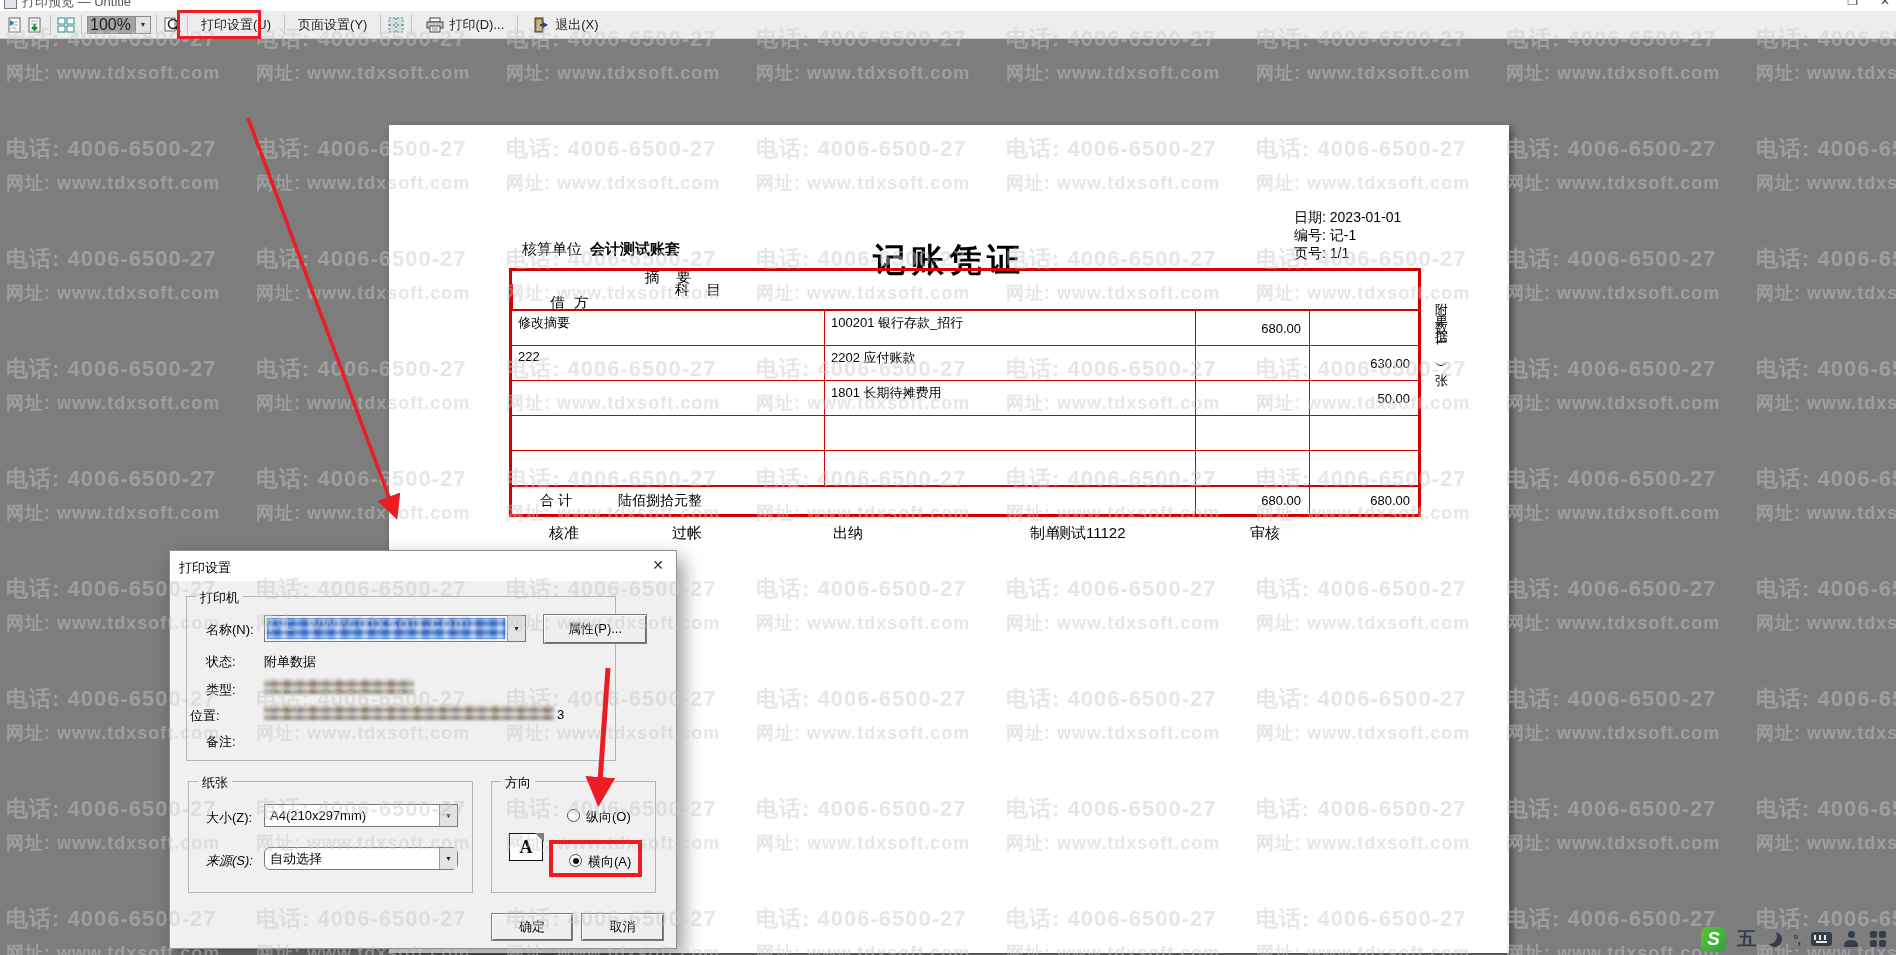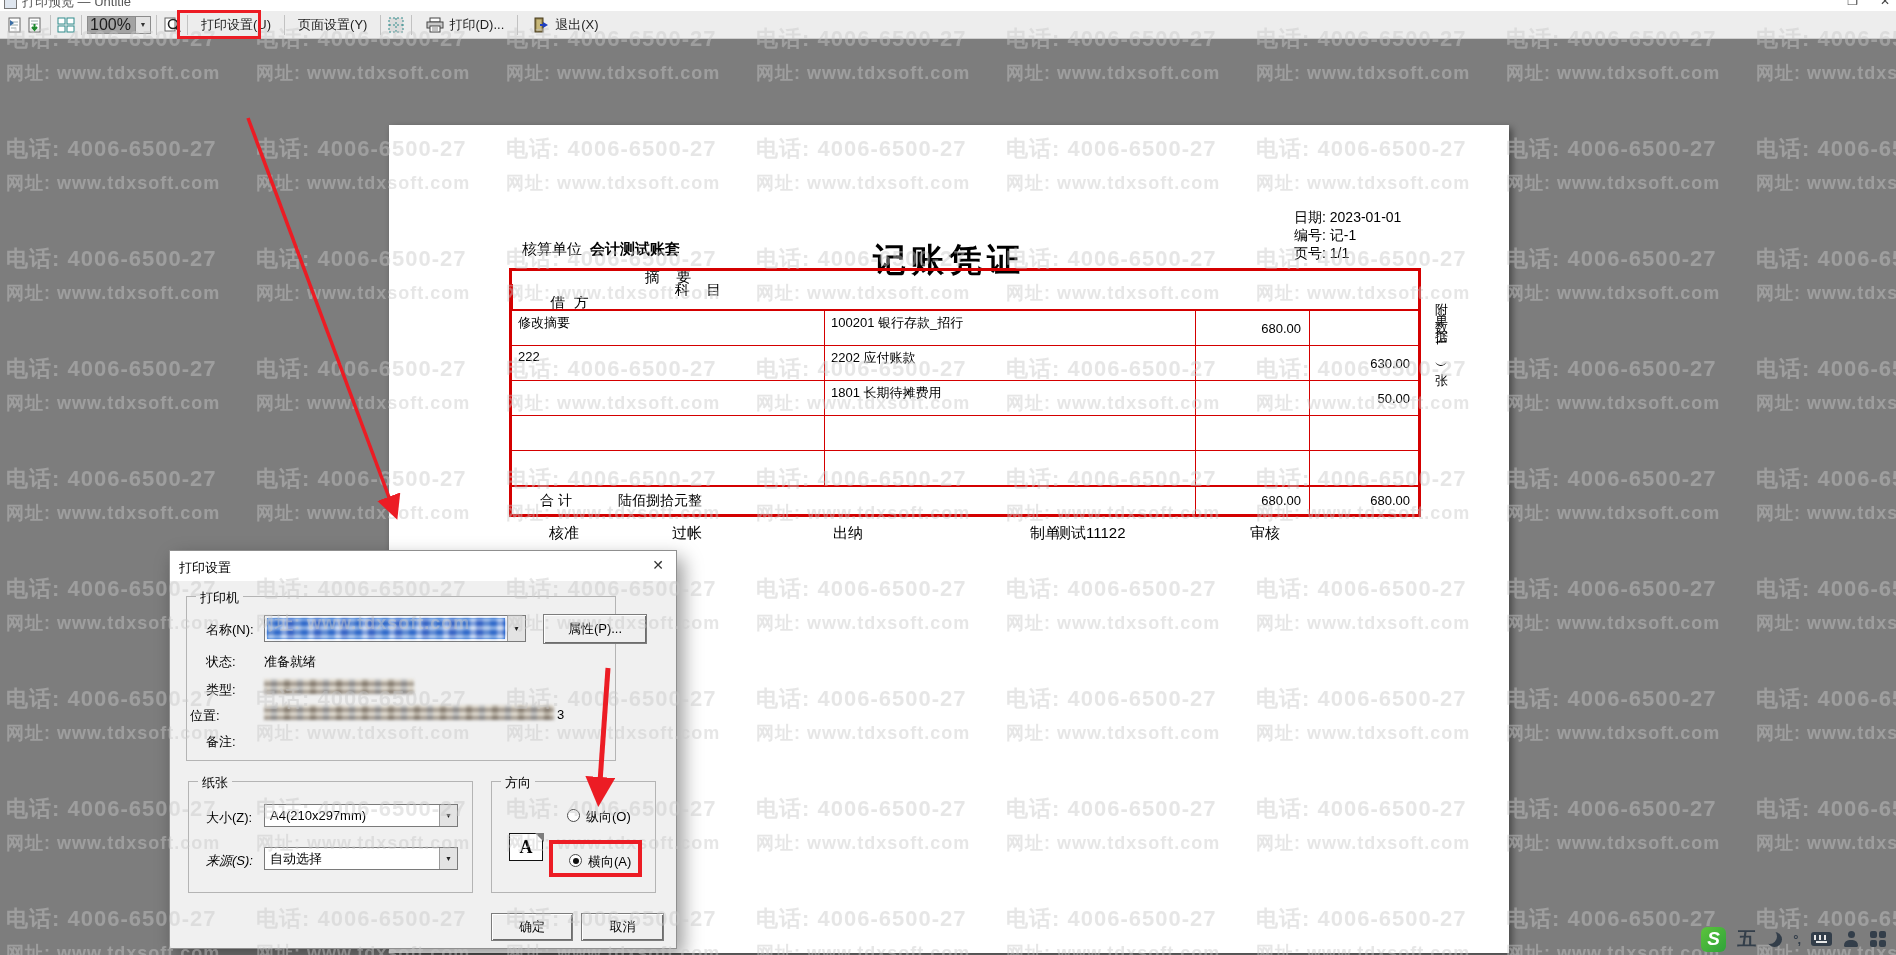--- a/index.html
+++ b/index.html
@@ -284,38 +284,38 @@
   <span class="dlg-lab" style="left:36px;top:70px;">名称(N):</span>
   <div class="combo" style="left:94px;top:64px;width:262px;height:27px;">
     <span class="cb-text"></span>
     <span class="sel-blue">
         <span class="mosaic mz-blue"></span>
       </span>
     <span class="cb-btn" style="position:relative;z-index:2;">▼</span>
   </div>
   <div class="btn3d" style="left:373px;top:63px;width:104px;height:30px;">属性(P)...</div>
   <span class="dlg-lab" style="left:36px;top:102px;">状态:</span>
-  <span class="dlg-lab" style="left:94px;top:102px;">准备就绪</span>
+  <span class="dlg-lab" style="left:94px;top:102px;">附单数据</span>
   <span class="dlg-lab" style="left:36px;top:130px;">类型:</span>
   <span class="mz-gray mosaic" style="left:94px;top:128px;width:150px;"></span>
   <span class="dlg-lab" style="left:20px;top:156px;">位置:</span>
   <span class="mz-gray mosaic" style="left:94px;top:154px;width:290px;"></span>
   <span class="dlg-lab" style="left:387px;top:156px;">3</span>
   <span class="dlg-lab" style="left:36px;top:182px;">备注:</span>
 
   <div class="groupbox gb-paper">
     <span class="gb-label">纸张</span>
   </div>
   <span class="dlg-lab" style="left:36px;top:258px;">大小(Z):</span>
   <div class="combo" style="left:94px;top:253px;width:194px;height:23px;gap:48px;">
     <span class="cb-text">A4(210x297mm)</span>
     <span class="cb-btn">▼</span>
   </div>
   <span class="dlg-lab" style="left:36px;top:301px;font-style:italic;">来源(S):</span>
-  <div class="combo" style="left:94px;top:296px;width:194px;height:23px;">
+  <div class="combo" style="left:94px;top:296px;width:194px;height:23px;border-radius:6px;">
     <span class="cb-text">自动选择</span>
     <span class="cb-btn">▼</span>
   </div>
 
   <div class="groupbox gb-orient">
     <span class="gb-label">方向</span>
   </div>
   <div class="paper-ico">A</div>
   <span class="radio" style="left:397px;top:258px;"></span>
   <span class="dlg-lab" style="left:416px;top:257px;">纵向(O)</span>

